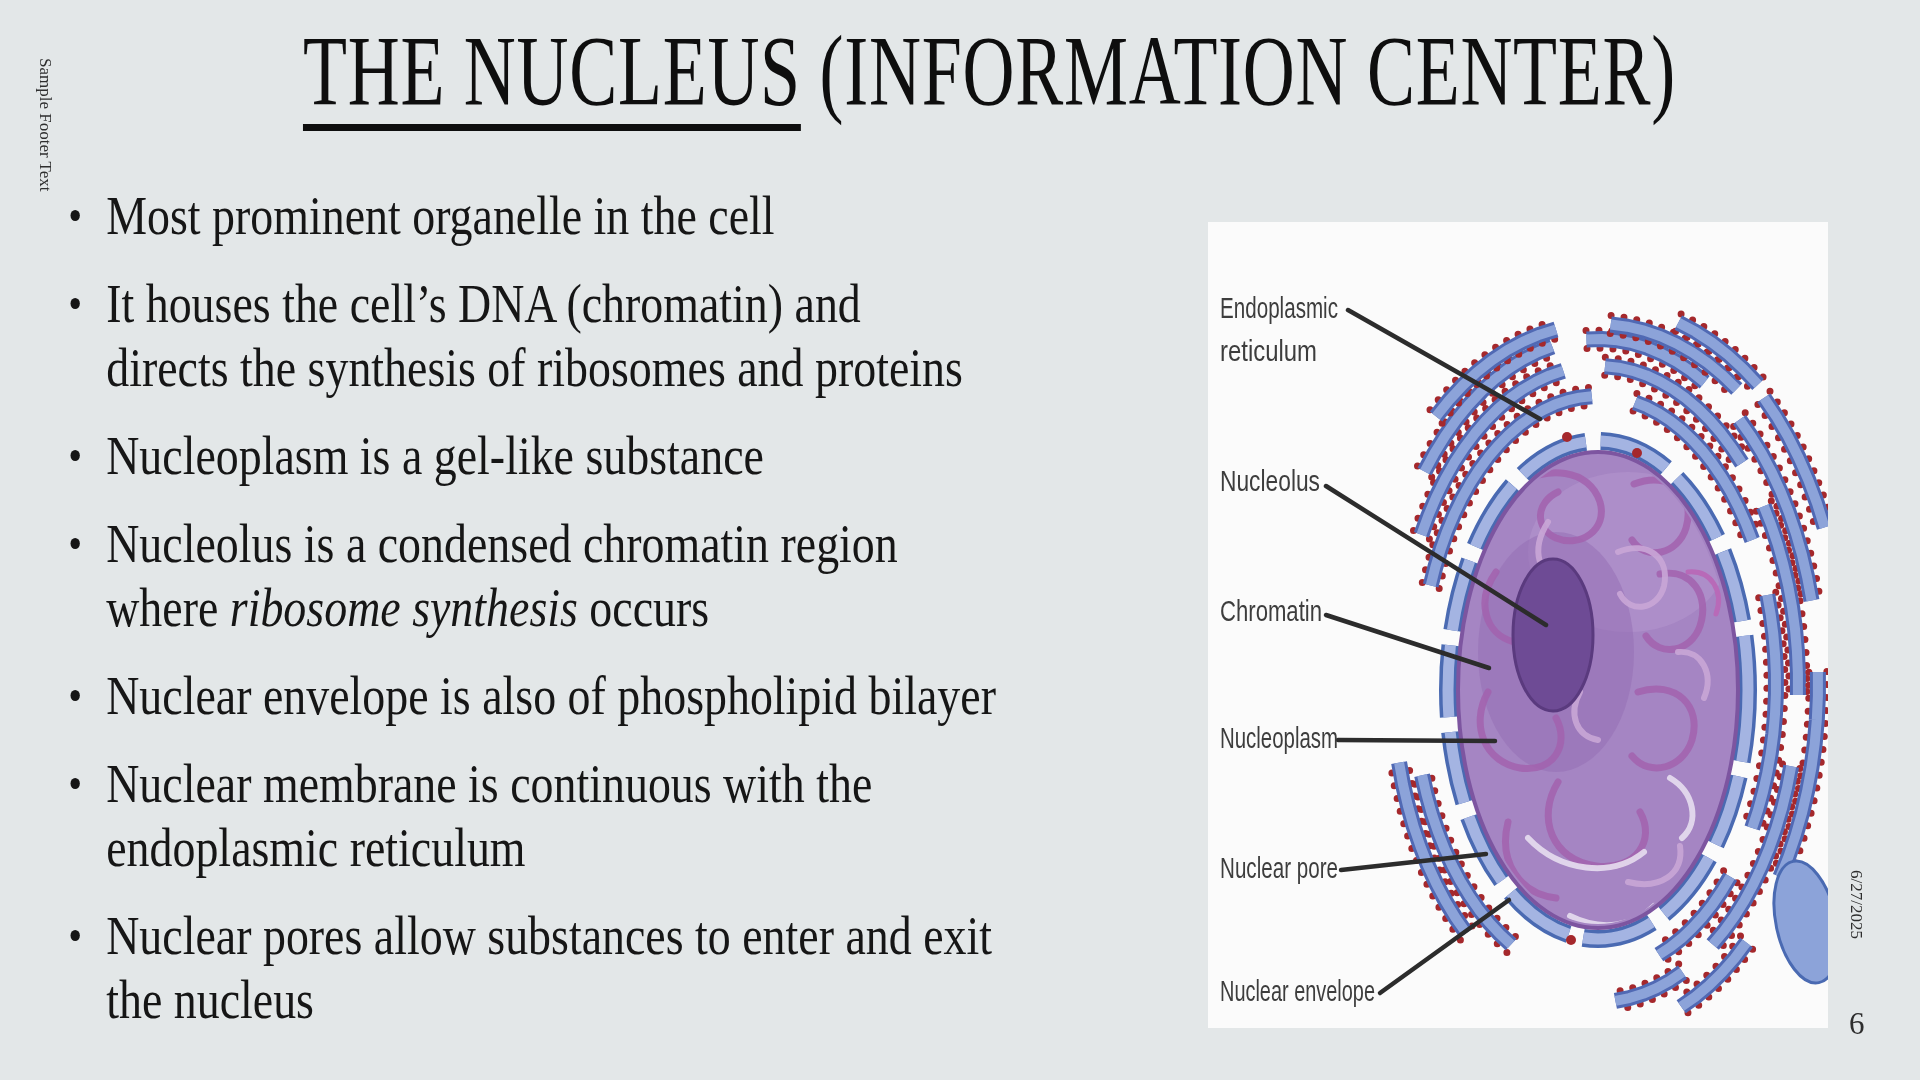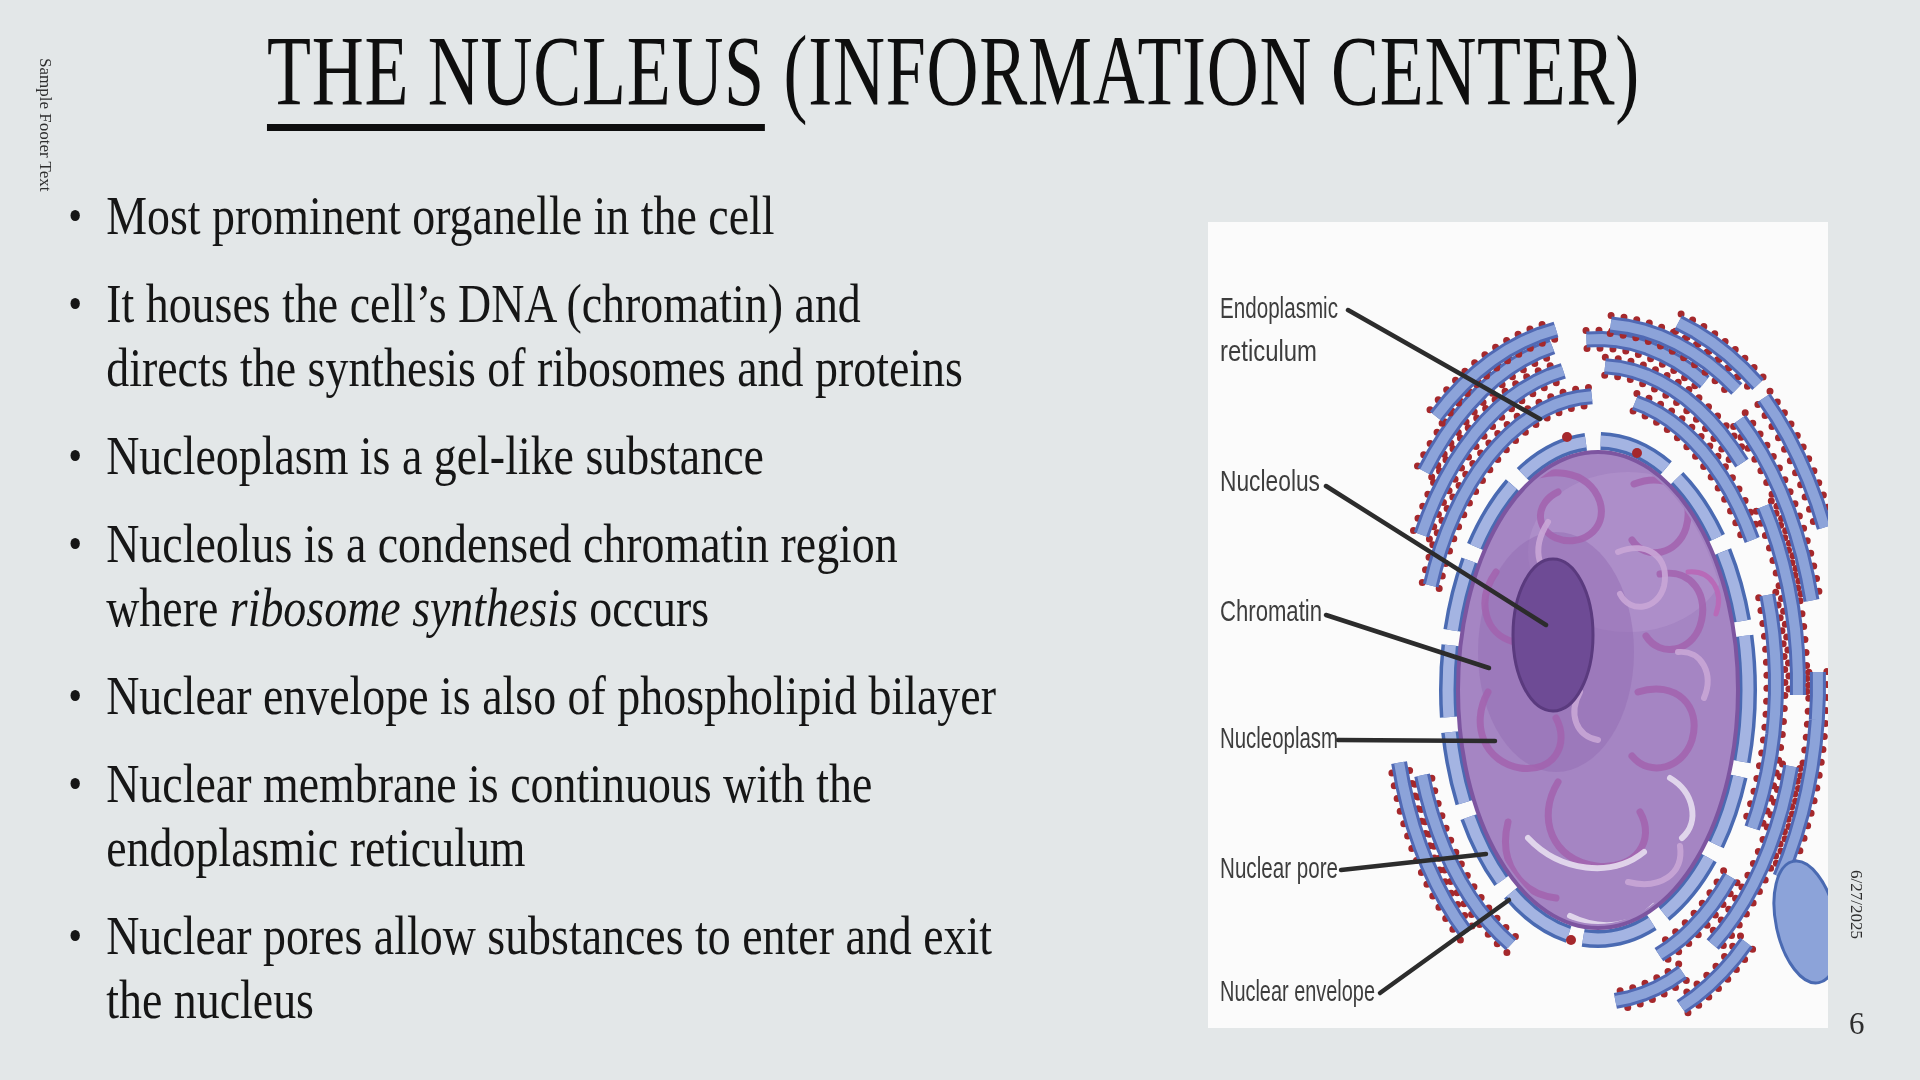--- a/index.html
+++ b/index.html
@@ -1,21 +1,21 @@
 <!DOCTYPE html>
 <html><head>
 <meta charset="utf-8">
 <style>
   html,body{margin:0;padding:0;background:#c9cdce;}
   .slide{
     position:relative;width:1920px;height:1080px;overflow:hidden;
     background:#e3e7e8;font-family:"Liberation Serif",serif;color:#141414;
   }
   
-  .title-row{position:absolute;left:0;top:16px;width:1588px;text-align:left;line-height:110px;white-space:nowrap;}
+  .title-row{position:absolute;left:0;top:16px;width:1588px;text-align:left;line-height:110px;white-space:nowrap;padding-left:36px;}
   .title-inner{display:inline-block;font-size:100px;letter-spacing:1px;transform:scaleX(.72);transform-origin:50% 50%;color:#0e0e0e;}
   .title-underlined{text-decoration:underline;text-decoration-thickness:7px;text-underline-offset:20px;}
   
   .bullets{
     position:absolute;left:62px;top:184px;width:1150px;margin:0;padding:0;list-style:none;
     font-size:54px;line-height:64px;transform:scaleX(.85);transform-origin:0 0;color:#161616;
   }
   .bullets li{position:relative;margin:0 0 24px 0;padding-left:52px;}
   .bullets li::before{
     content:"";position:absolute;left:10px;top:26px;width:11px;height:11px;border-radius:50%;background:#161616;

